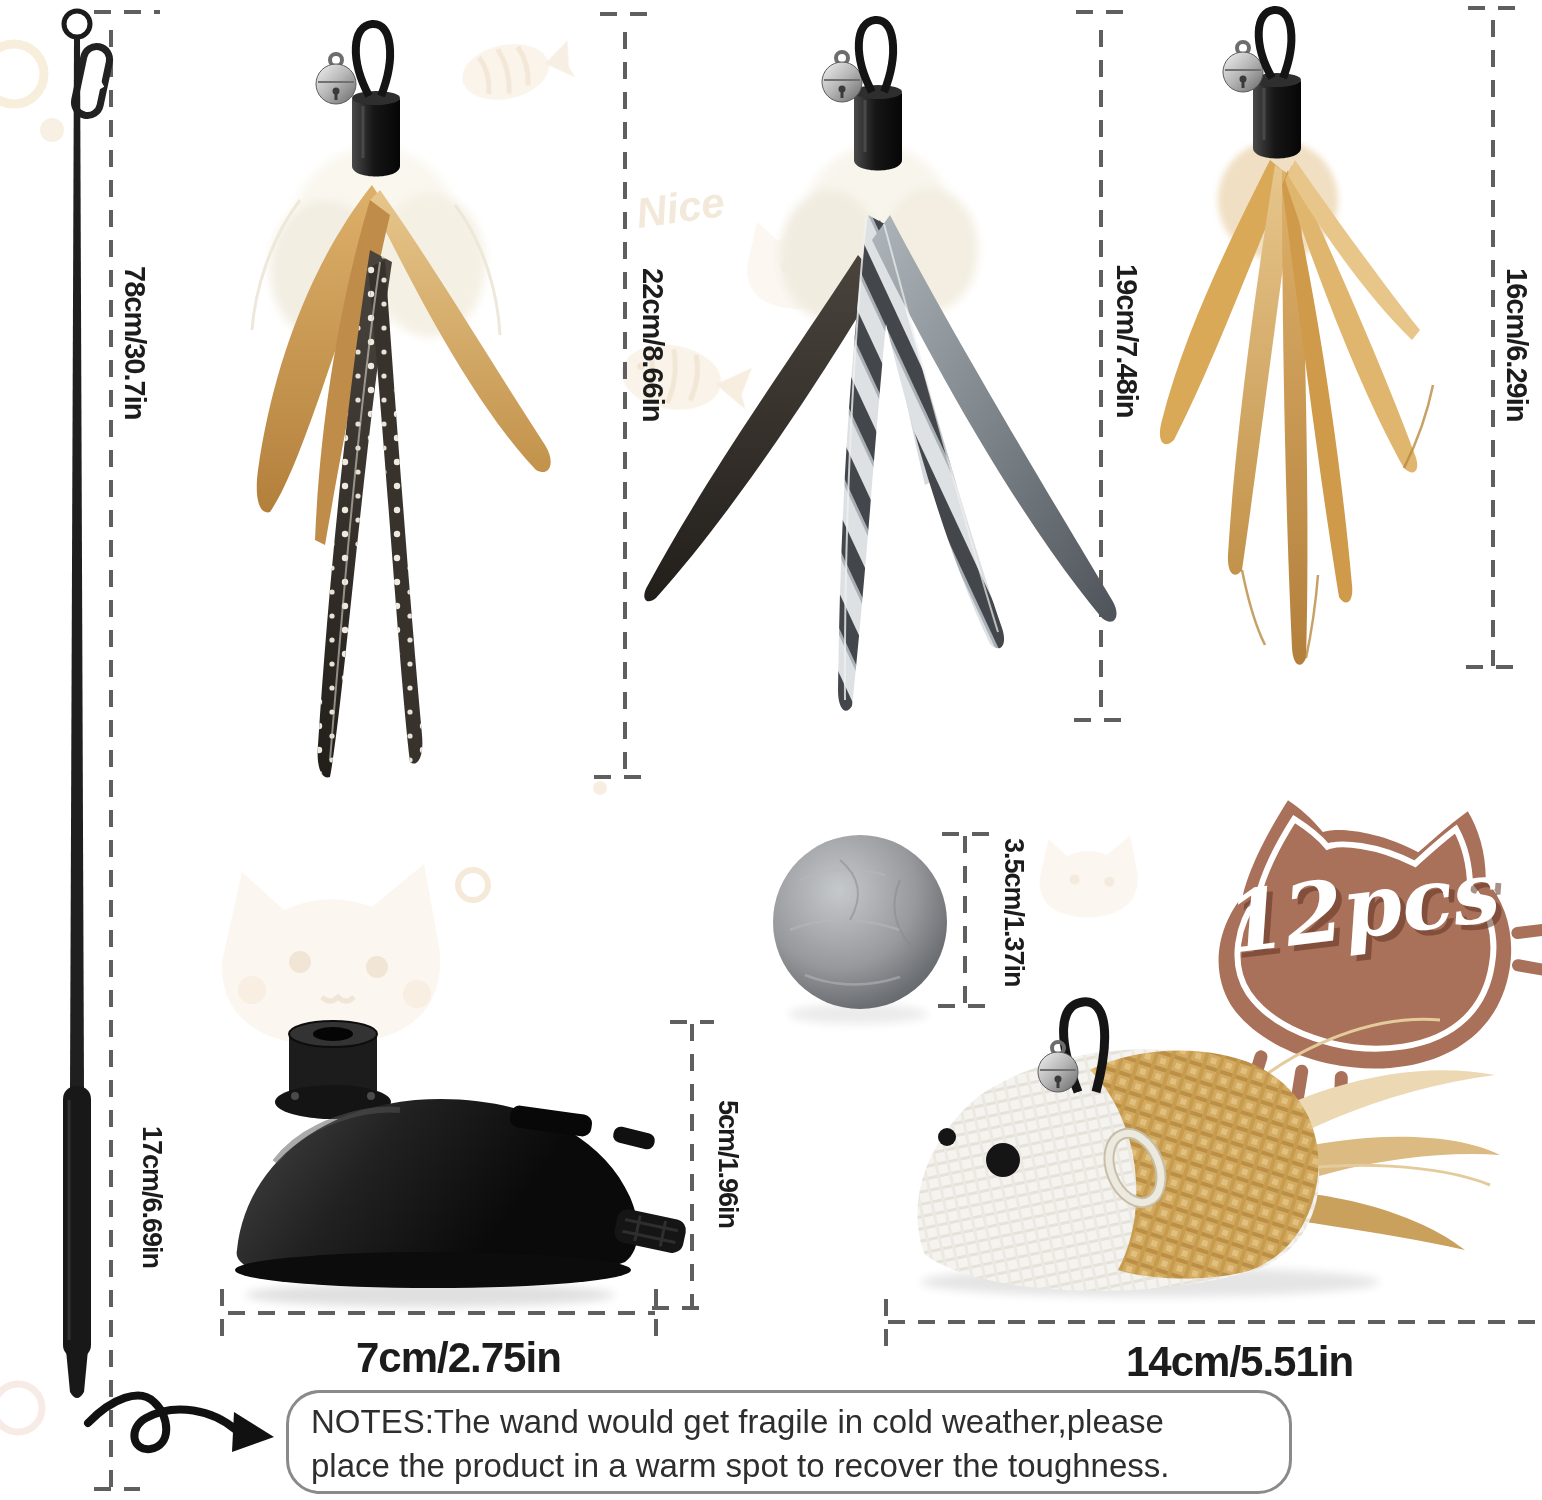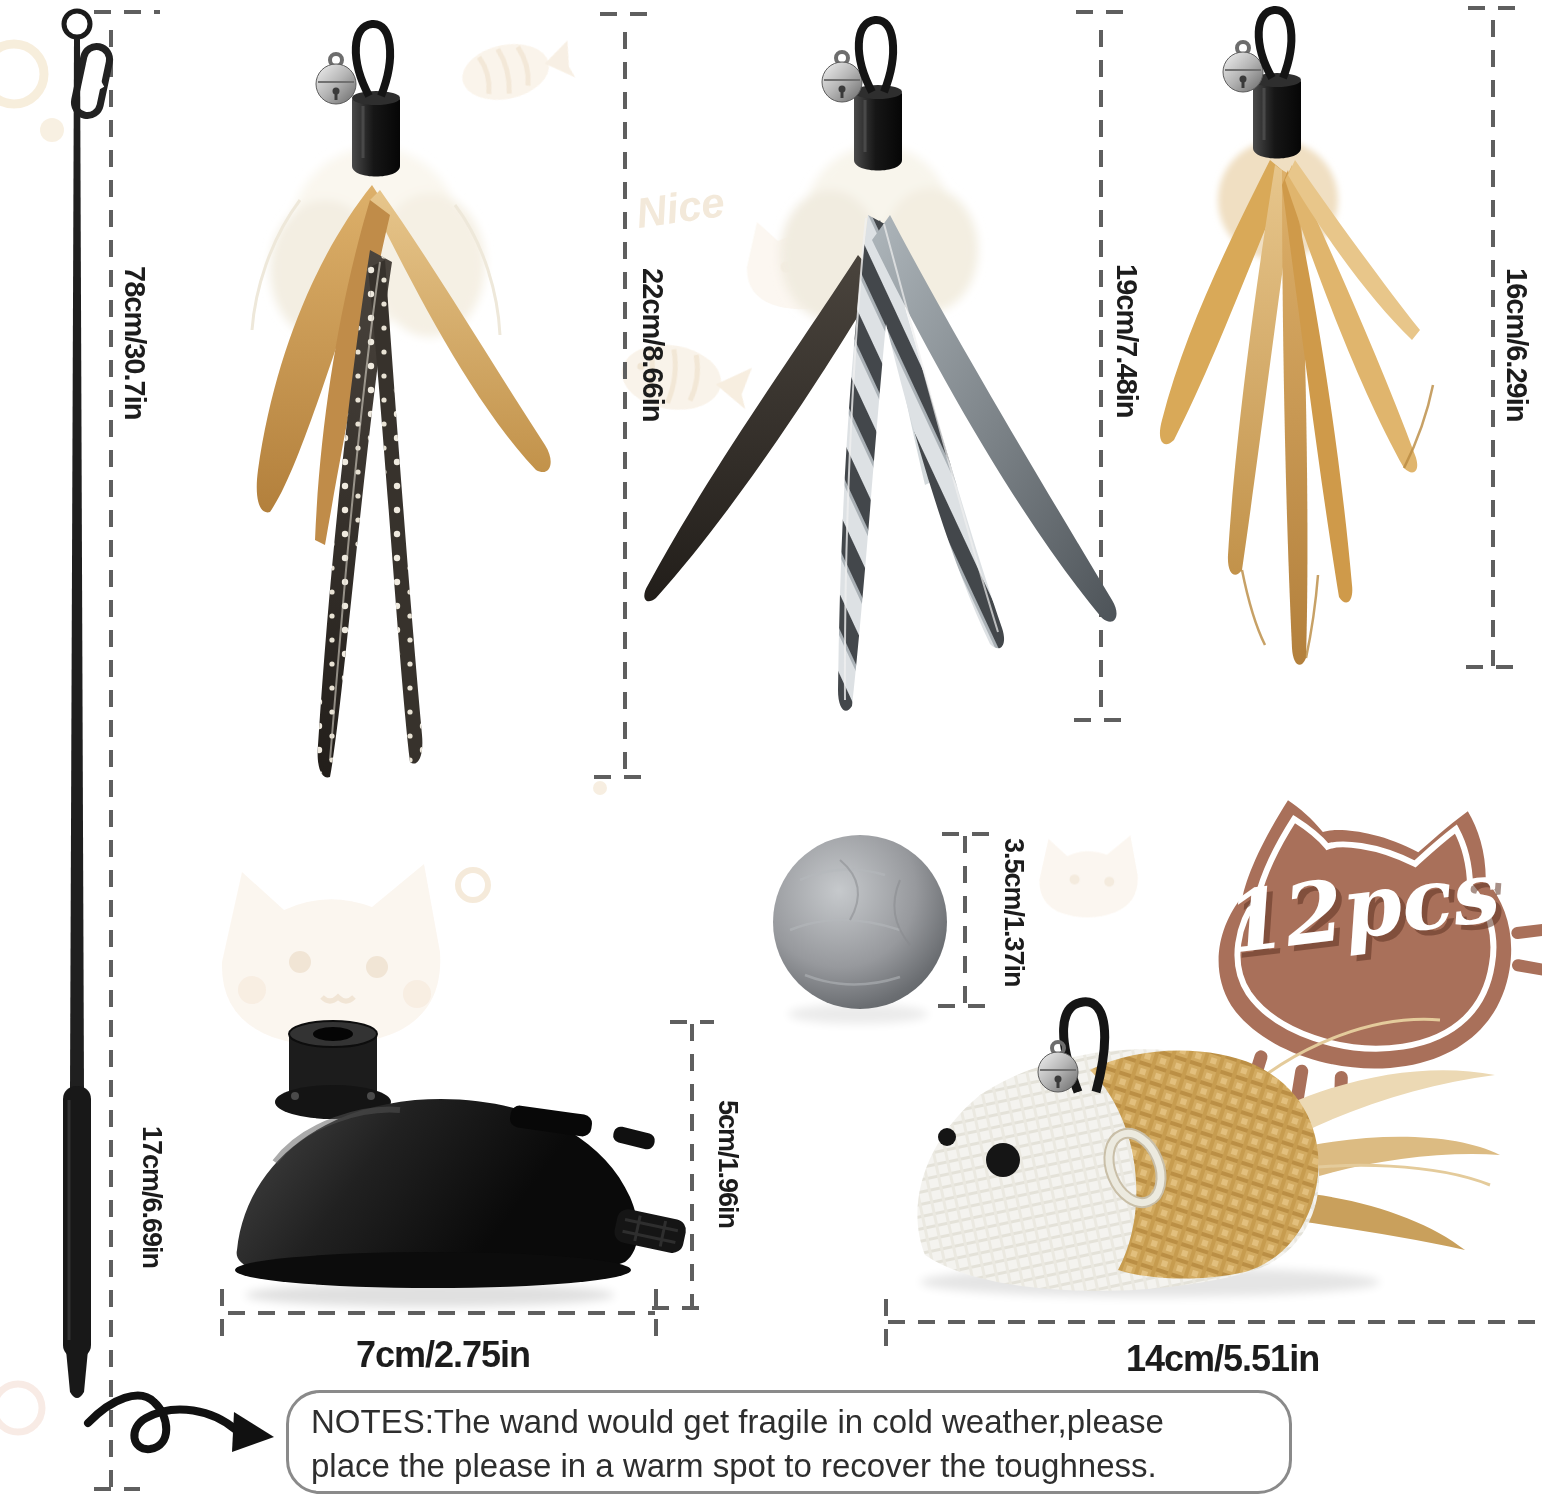--- a/index.html
+++ b/index.html
@@ -2,21 +2,21 @@
 <html><head>
 <meta charset="utf-8">
 <style>
   html,body{margin:0;padding:0;background:#fff;}
   .canvas{position:relative;width:1542px;height:1500px;background:#ffffff;overflow:hidden;
           font-family:"Liberation Sans",sans-serif;}
   .art{position:absolute;left:0;top:0;}
   .vlabel{position:absolute;writing-mode:vertical-rl;text-orientation:mixed;
           font-weight:bold;color:#1c1c1c;letter-spacing:-1px;white-space:nowrap;}
   .hlabel{position:absolute;font-weight:bold;color:#1c1c1c;letter-spacing:-1px;white-space:nowrap;}
-  .f29{font-size:29px;} .f27{font-size:27px;} .f34{font-size:36px;}
+  .f29{font-size:29px;} .f27{font-size:27px;} .f34{font-size:42px;}
   .notes-box{position:absolute;left:286px;top:1390px;width:1006px;height:104px;
              box-sizing:border-box;border:3px solid #8a8a8a;border-radius:34px;
              padding:7px 22px 0 22px;color:#2e2e2e;font-size:33px;line-height:44px;
              background:#fff;}
   .badge-label{position:absolute;left:1226px;top:858px;width:268px;text-align:center;
                font-family:"DejaVu Serif",serif;font-style:italic;font-weight:bold;
                font-size:84px;color:#ffffff;transform:rotate(-7deg);
                text-shadow:5px 6px 0 rgba(96,52,36,0.55);}
   .nice-mark{position:absolute;left:636px;top:184px;font-size:42px;font-weight:bold;
              font-style:italic;color:#f3e9da;transform:rotate(-8deg);}
@@ -310,16 +310,16 @@
 <div class="vlabel f27" style="left:712px;top:1100px;">5cm/1.96in</div>
 <div class="hlabel f34" style="left:356px;top:1334px;">7cm/2.75in</div>
 <div class="hlabel f34" style="left:1126px;top:1338px;">14cm/5.51in</div>
 
 <div class="nice-mark">Nice</div>
 
 <div class="badge-label">12pcs</div>
 
 <div class="notes-box">
   <div>NOTES:The wand would get fragile in cold weather,please</div>
-  <div>place the please in a warm spot to recover the toughness.</div>
+  <div>place the product in a warm spot to recover the toughness.</div>
 </div>
 
 </div>
 
 </body></html>

